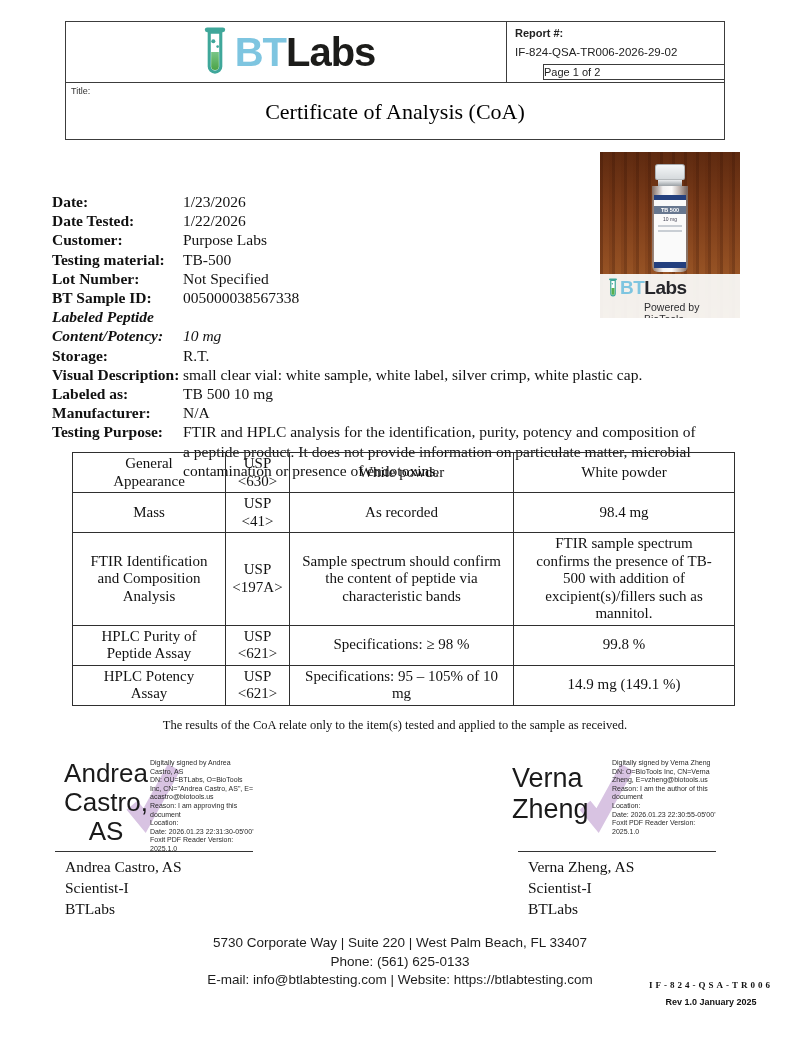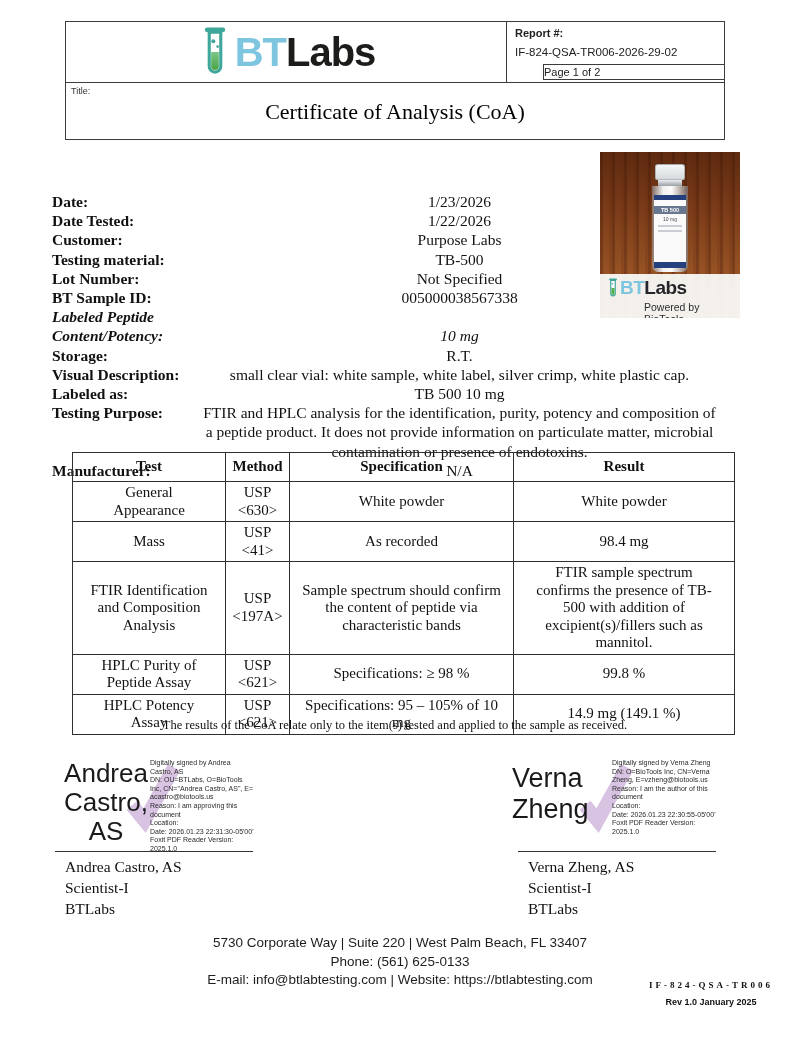--- a/index.html
+++ b/index.html
@@ -38,21 +38,21 @@
     border:1px solid #3c3c3c; border-top:none;
   }
   .title-label { font-family:"Liberation Sans", sans-serif; font-size:9px; color:#333; padding:3px 0 0 5px; }
   .doc-title { text-align:center; font-weight:normal; font-size:22px; margin-top:3px; color:#000; }
 
   
   .meta { position:absolute; left:52px; top:152px; width:684px; font-size:15.5px; line-height:19.2px;margin-top:40px; }
   .meta-row { display:flex; }
   .meta-row.align-end { align-items:flex-end;font-style:italic; }
   .meta-label { width:131px; font-weight:bold; flex:none; }
-  .meta-value { flex:1;text-align:center; }
+  .meta-value { flex:1; }
 
   
   .product-photo {
     position:absolute; left:600px; top:152px; width:140px; height:166px;
     background:
       repeating-linear-gradient(90deg, rgba(55,18,4,0.28) 0 3px, rgba(0,0,0,0) 3px 9px, rgba(90,35,10,0.18) 9px 12px),
       linear-gradient(180deg,#5e2a10 0%,#7c3c19 35%,#985425 75%,#a65e2e 100%);
     overflow:hidden;
   }
   .vial { position:absolute; left:0; right:0; top:12px; }
@@ -199,28 +199,28 @@
       </div>
     <div class="meta-row">
         <div class="meta-label pre">Visual Description:</div>
         <div class="meta-value">small clear vial: white sample, white label, silver crimp, white plastic cap.</div>
       </div>
     <div class="meta-row">
         <div class="meta-label pre">Labeled as:</div>
         <div class="meta-value">TB 500 10 mg</div>
       </div>
     <div class="meta-row">
+        <div class="meta-label pre">Manufacturer:</div>
+        <div class="meta-value">N/A</div>
+      </div>
+    <div class="meta-row">
         <div class="meta-label pre">Testing Purpose:</div>
         <div class="meta-value pre">FTIR and HPLC analysis for the identification, purity, potency and composition of
 a peptide product. It does not provide information on particulate matter, microbial
 contamination or presence of endotoxins.</div>
-      </div>
-    <div class="meta-row">
-        <div class="meta-label pre">Manufacturer:</div>
-        <div class="meta-value">N/A</div>
       </div>
   </div>
 
   <div class="product-photo">
     <div class="vial">
       <div class="vial-cap"></div>
       <div class="vial-crimp"></div>
       <div class="vial-body">
         <div class="vial-label">
           <div class="vial-band-top"></div>
@@ -248,26 +248,20 @@
   </div>
 
   <table class="results-table">
     <colgroup>
         <col class="col-test">
         <col class="col-method">
         <col class="col-spec">
         <col class="col-result">
       </colgroup>
     <tbody>
-        <tr class="rh">
-      <th>Test</th>
-      <th>Method</th>
-      <th>Specification</th>
-      <th>Result</th>
-    </tr>
     <tr class="r1">
       <td class="cell-test">General
 Appearance</td>
       <td>USP
 &lt;630&gt;</td>
       <td>White powder</td>
       <td>White powder</td>
     </tr>
     <tr class="r2">
       <td class="cell-test">Mass</td>

